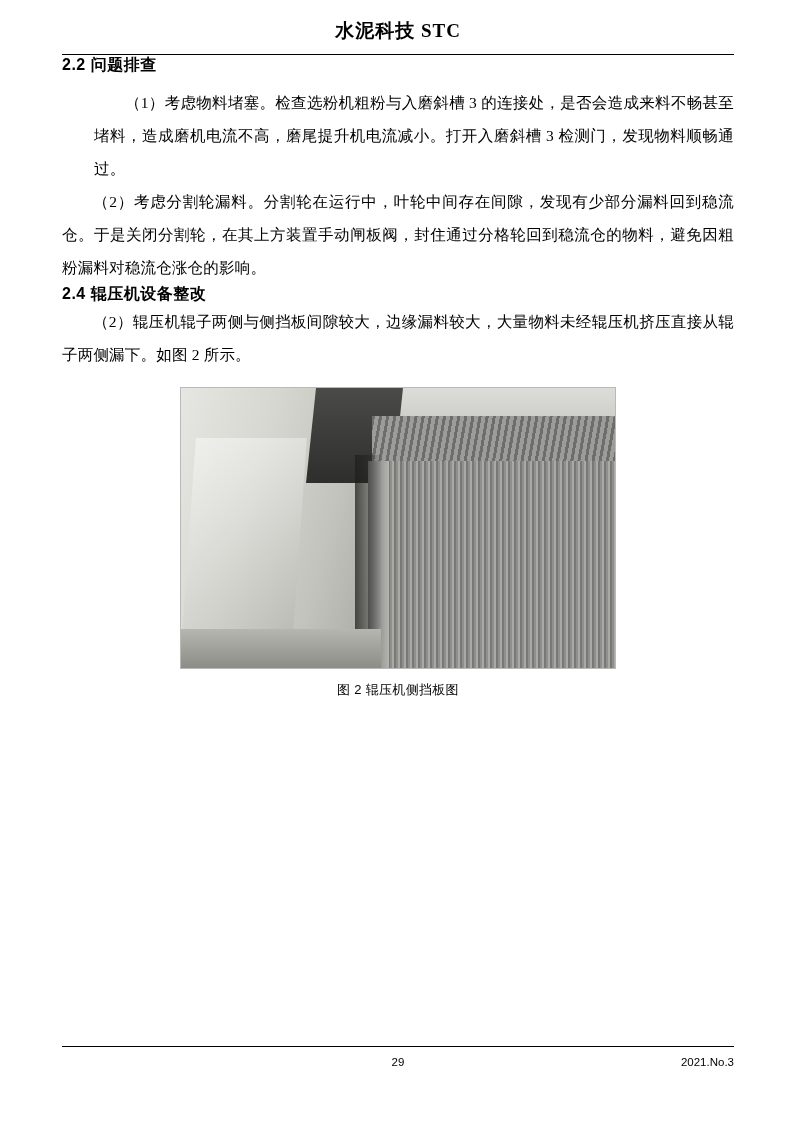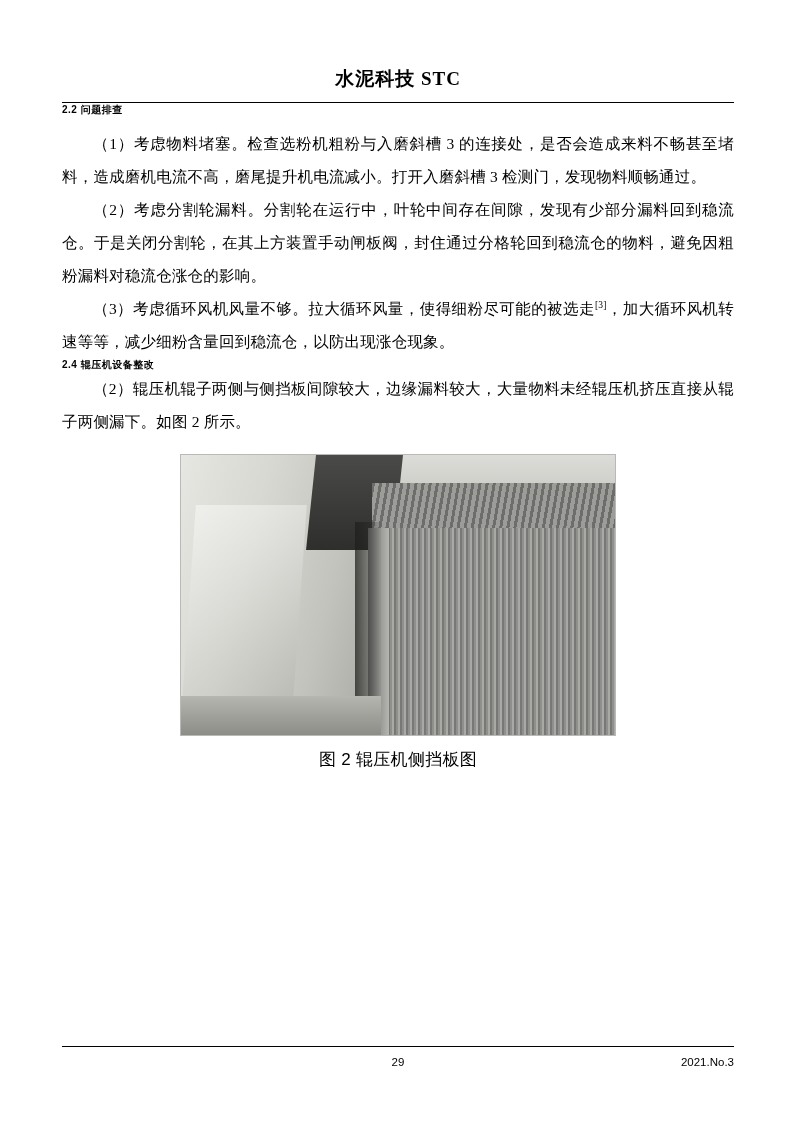--- a/index.html
+++ b/index.html
@@ -21,58 +21,58 @@
     box-sizing: border-box;
   }
   .content {
     position: absolute;
     left: 62px;
     top: 0;
     width: 672px;
   }
   
   .header {
-    padding-top: 66px;
+    padding-top: 18px;
     text-align: center;
   }
   .header-title {
     font-family: "Liberation Serif", "DejaVu Serif", serif;
     font-weight: bold;
     font-size: 19px;
     letter-spacing: 1px;
   }
   .header-rule {
     margin-top: 10px;
     border-bottom: 1.4px solid #000000;
     width: 100%;
   }
   
   h2.sec {
     font-family: "Liberation Sans", "DejaVu Sans", sans-serif;
     font-weight: bold;
-    font-size: 10px;
+    font-size: 16px;
     margin: 0;
     padding: 0;
     letter-spacing: 0.5px;
   }
   .h-22 { margin-top: 26px; }
   .h-3  { margin-top: 20px; }
   .h-31 { margin-top: 15px; }
 
   
   p.body {
     font-size: 15.5px;
     line-height: 33px;
     margin: 0;
     text-indent: 2em;
     text-align: justify;
     text-justify: inter-ideograph;
     letter-spacing: 0.2px;
   }
-  p.first { margin-top: 10px; }
+  p.first { margin-top: 10px; margin-left: 32px; }
   sup {
     font-size: 9.5px;
     vertical-align: super;
     line-height: 0;
   }
   
   .figure {
     margin-top: 16px;
     text-align: center;
   }
@@ -145,21 +145,21 @@
     width: 46%; height: 14%;
     background: linear-gradient(180deg, #b6b6b0, #8d8d88);
   }
   .photo .shadow {
     position: absolute;
     left: 40%; top: 24%;
     width: 6%; bottom: 0;
     background: linear-gradient(90deg, rgba(30,30,28,0.75), rgba(30,30,28,0.05));
   }
   .fig-caption {
-    font-size: 17px;
+    font-size: 13px;
     font-family: "Liberation Sans", "DejaVu Sans", sans-serif;
     margin-top: 12px;
     letter-spacing: 0.3px;
   }
   
   .footer-rule {
     position: absolute;
     left: 62px;
     top: 1046px;
     width: 672px;
@@ -194,21 +194,20 @@
     <div class="header">
       <div class="header-title">水泥科技 STC</div>
       <div class="header-rule"></div>
     </div>
 
     <h2 class="sec h-22">2.2 问题排查</h2>
 
     <p class="body first">（1）考虑物料堵塞。检查选粉机粗粉与入磨斜槽 3 的连接处，是否会造成来料不畅甚至堵料，造成磨机电流不高，磨尾提升机电流减小。打开入磨斜槽 3 检测门，发现物料顺畅通过。</p>
     <p class="body">（2）考虑分割轮漏料。分割轮在运行中，叶轮中间存在间隙，发现有少部分漏料回到稳流仓。于是关闭分割轮，在其上方装置手动闸板阀，封住通过分格轮回到稳流仓的物料，避免因粗粉漏料对稳流仓涨仓的影响。</p>
 
-    <p class="body"><span>（3）考虑循环风机风量不够。拉大循环风量，使得细粉尽可能的被选走</span><sup>[3]</sup><span>，加大循环风机转速等等，减少细粉含量回到稳流仓，以防出现涨仓现象。</span></p>
 
 
     <h2 class="sec h-31">2.4 辊压机设备整改</h2>
 
     <p class="body">（2）辊压机辊子两侧与侧挡板间隙较大，边缘漏料较大，大量物料未经辊压机挤压直接从辊子两侧漏下。如图 2 所示。</p>
 
     <div class="figure">
       <div class="photo">
         <div class="sky"></div>
         <div class="wall-left"></div>

